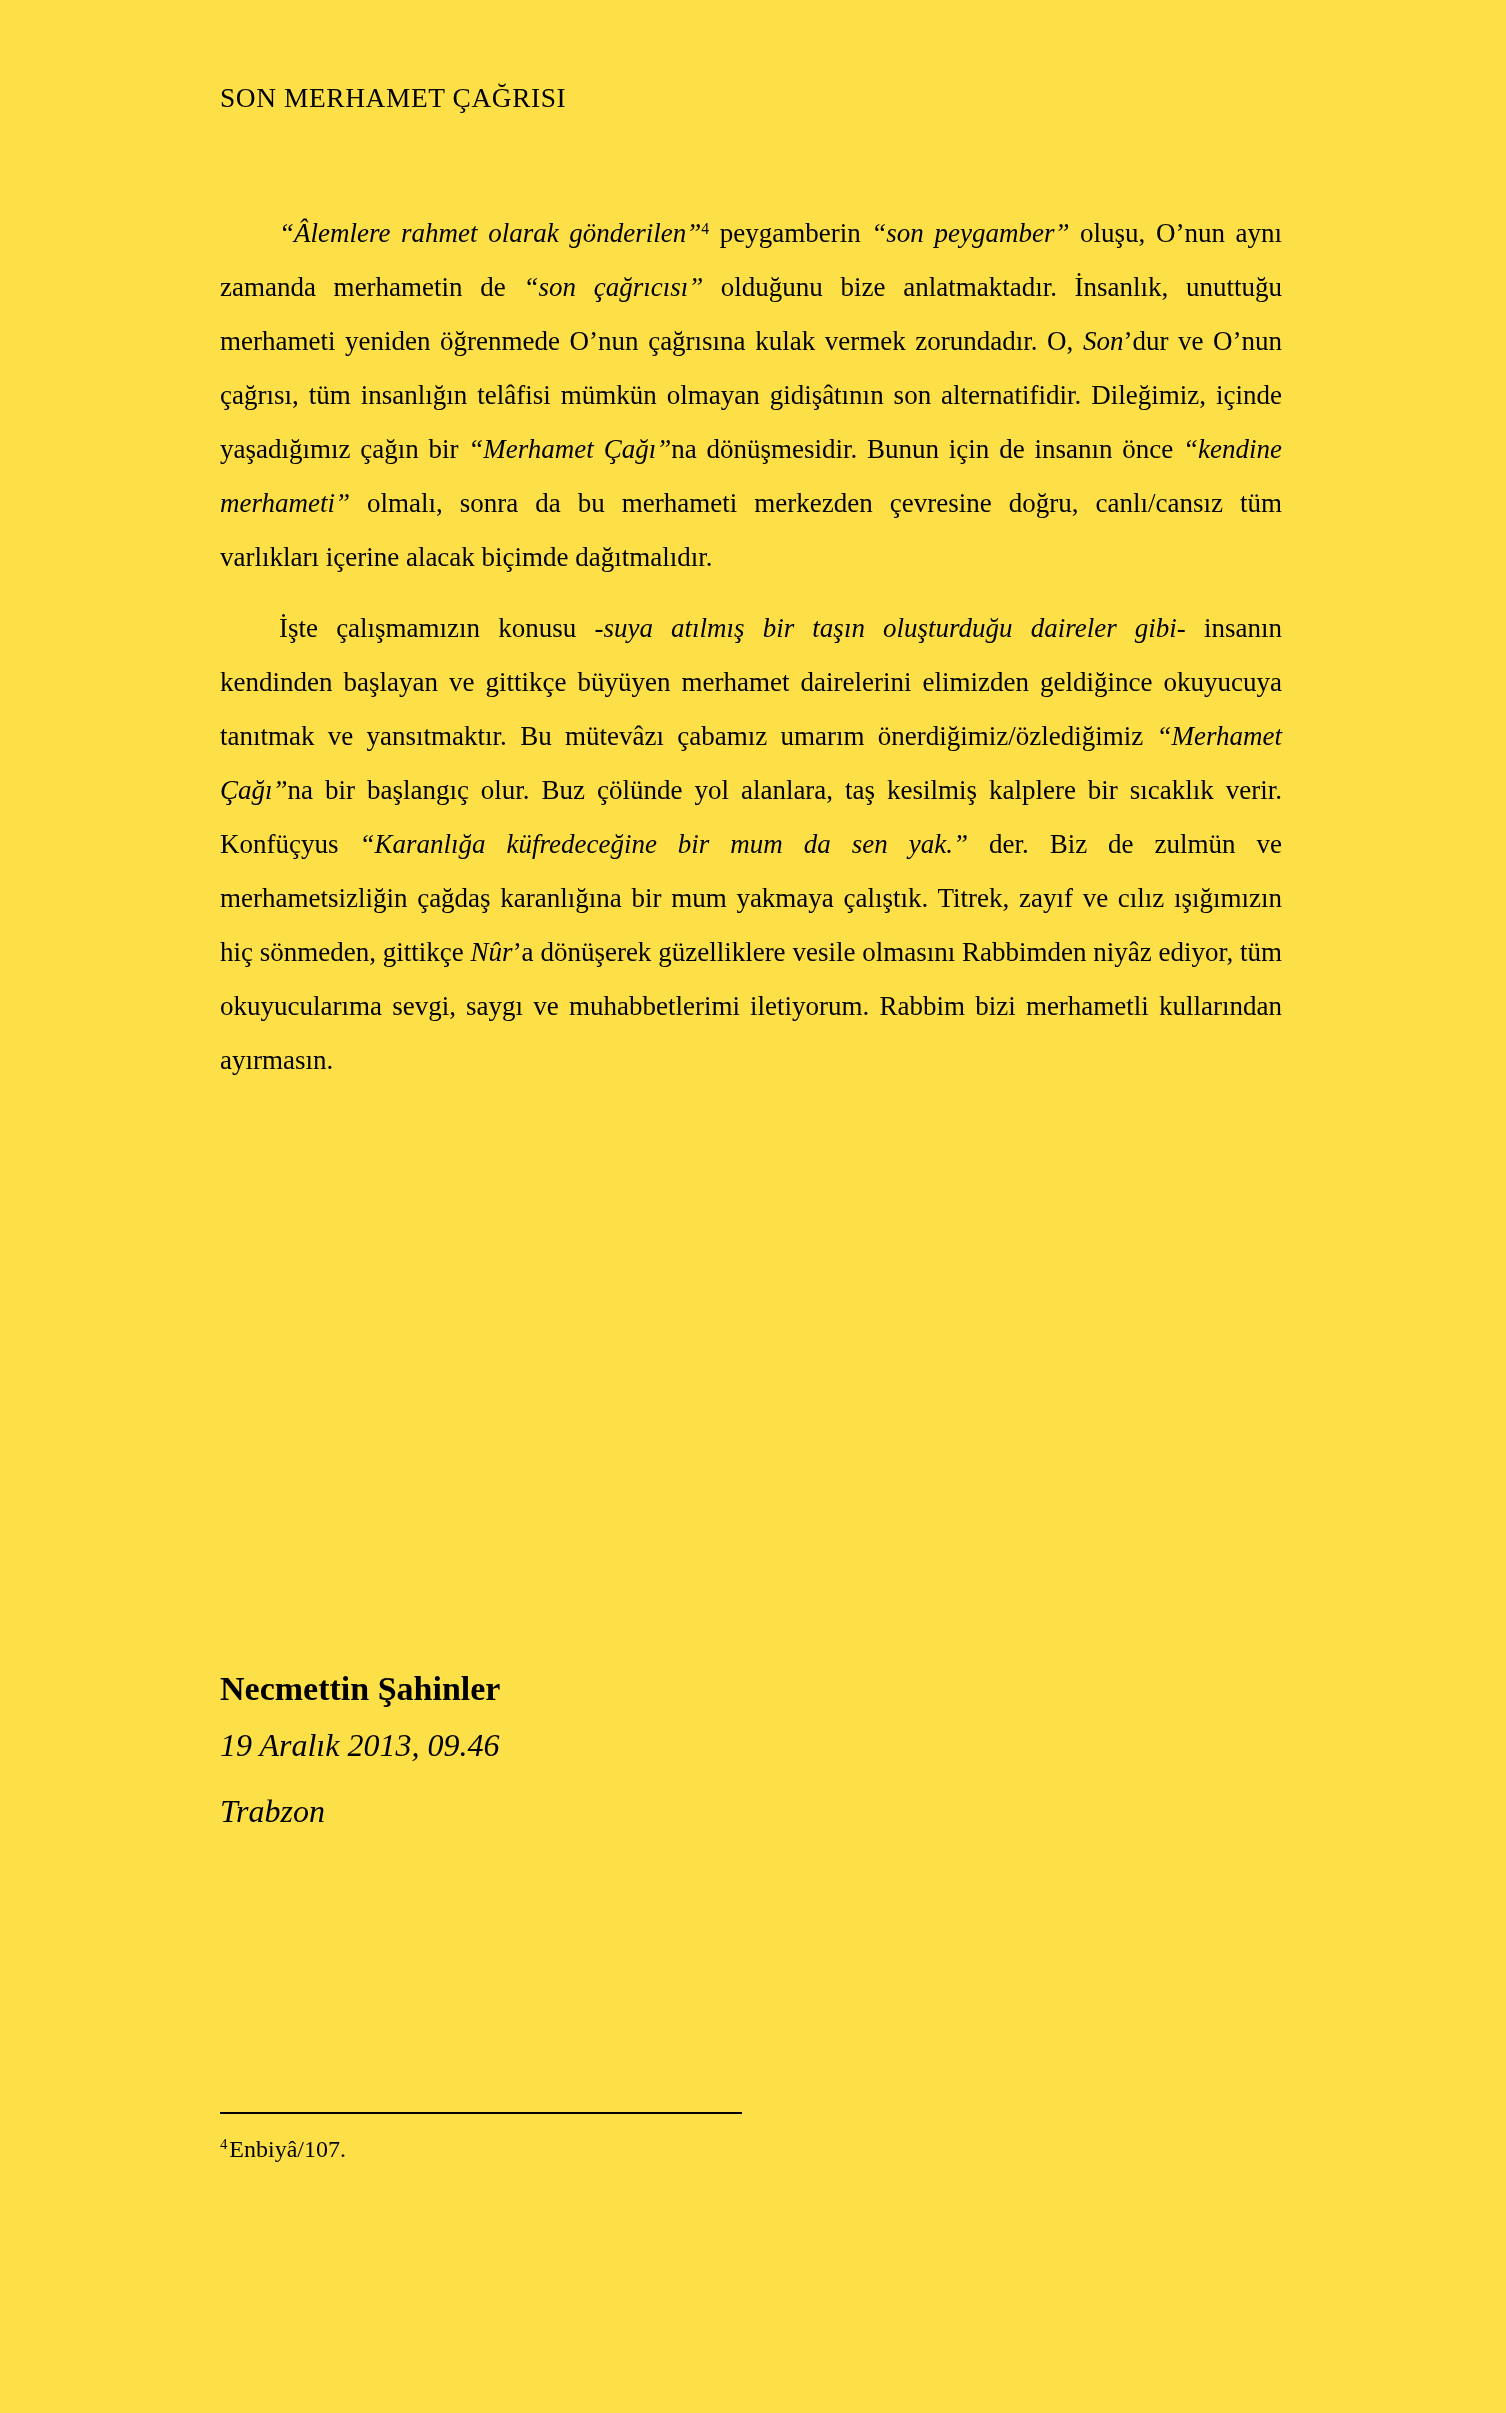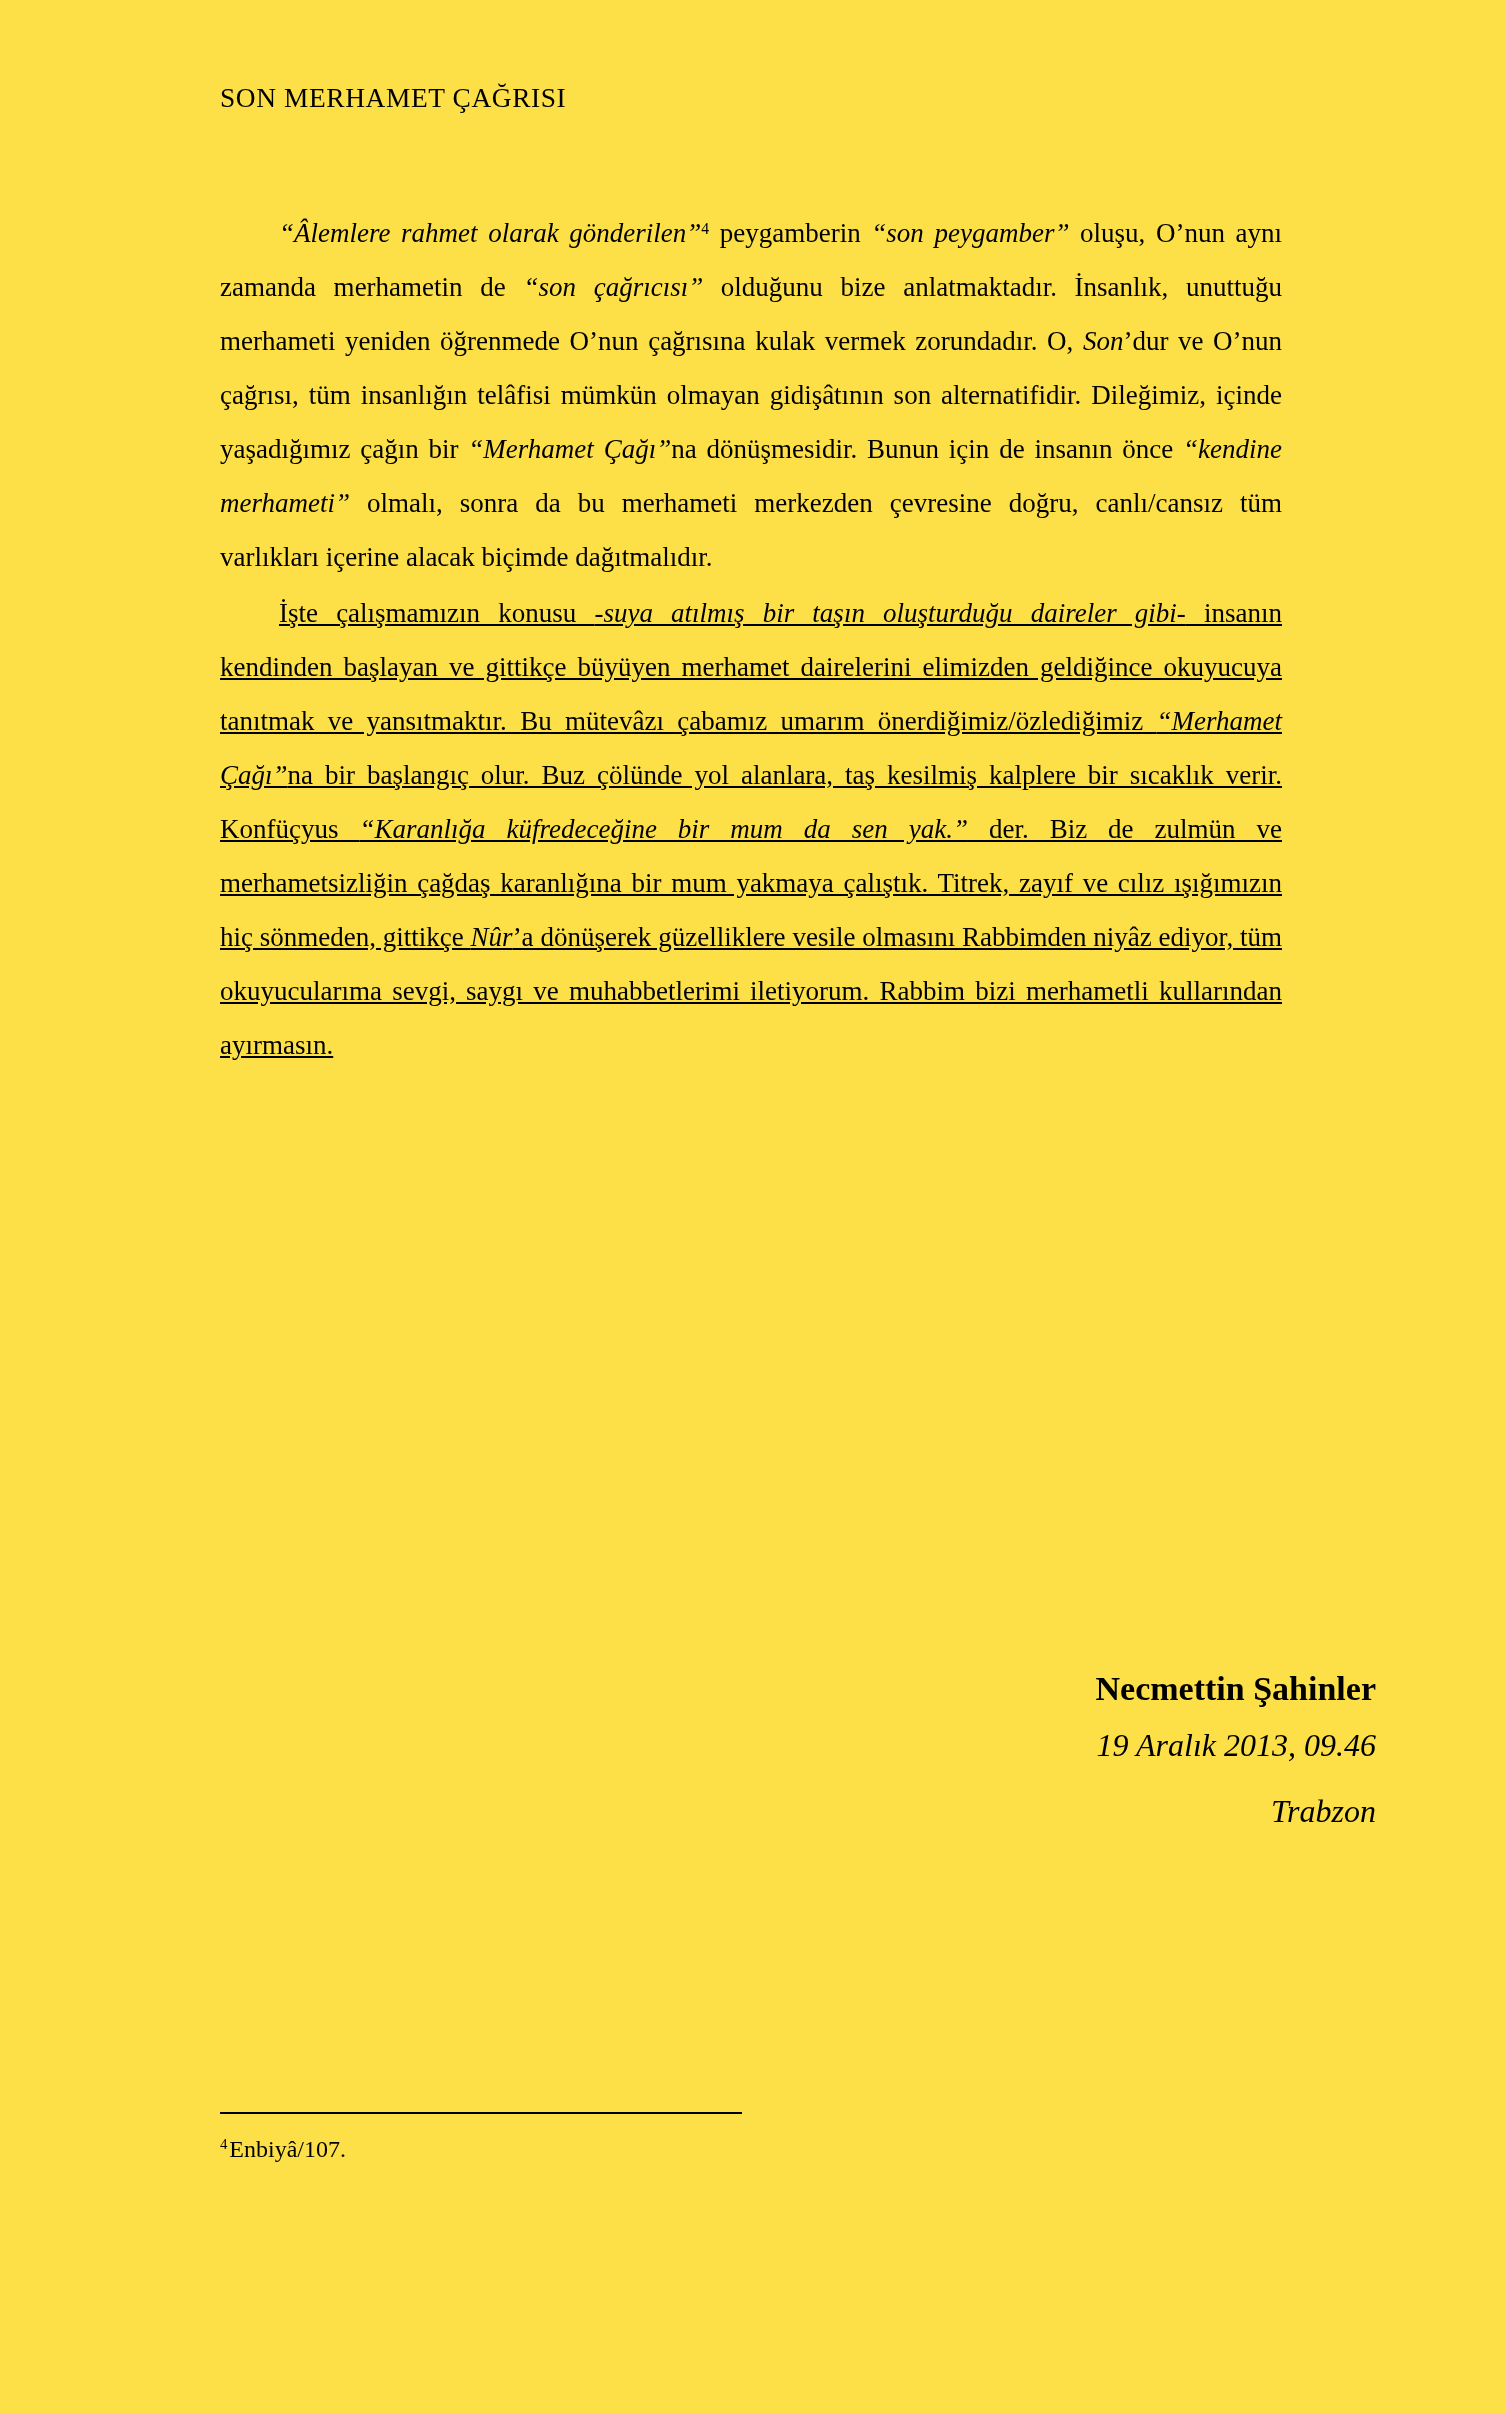--- a/index.html
+++ b/index.html
@@ -43,42 +43,40 @@
     margin: 0;
     text-align: justify;
     text-justify: inter-word;
     font-size: 27px;
     line-height: 54px;
     text-indent: 59px;
     hyphens: none;
   }
 
   .body-par + .body-par {
-    margin-top: 2px;
-    text-decoration: underline;
+    margin-top: 17px;
   }
 
   .body-par i,
   .body-par em {
     font-style: italic;
   }
 
   .fn-ref {
     font-size: 0.58em;
     vertical-align: 0.52em;
     line-height: 0;
   }
 
   
   .signature {
     position: absolute;
     left: 220px;
     top: 1663px;
     width: 1156px;
-    text-align: right;
   }
 
   .sig-name {
     font-size: 34px;
     line-height: 51px;
     font-weight: bold;
   }
 
   .sig-date {
     font-size: 32px;

